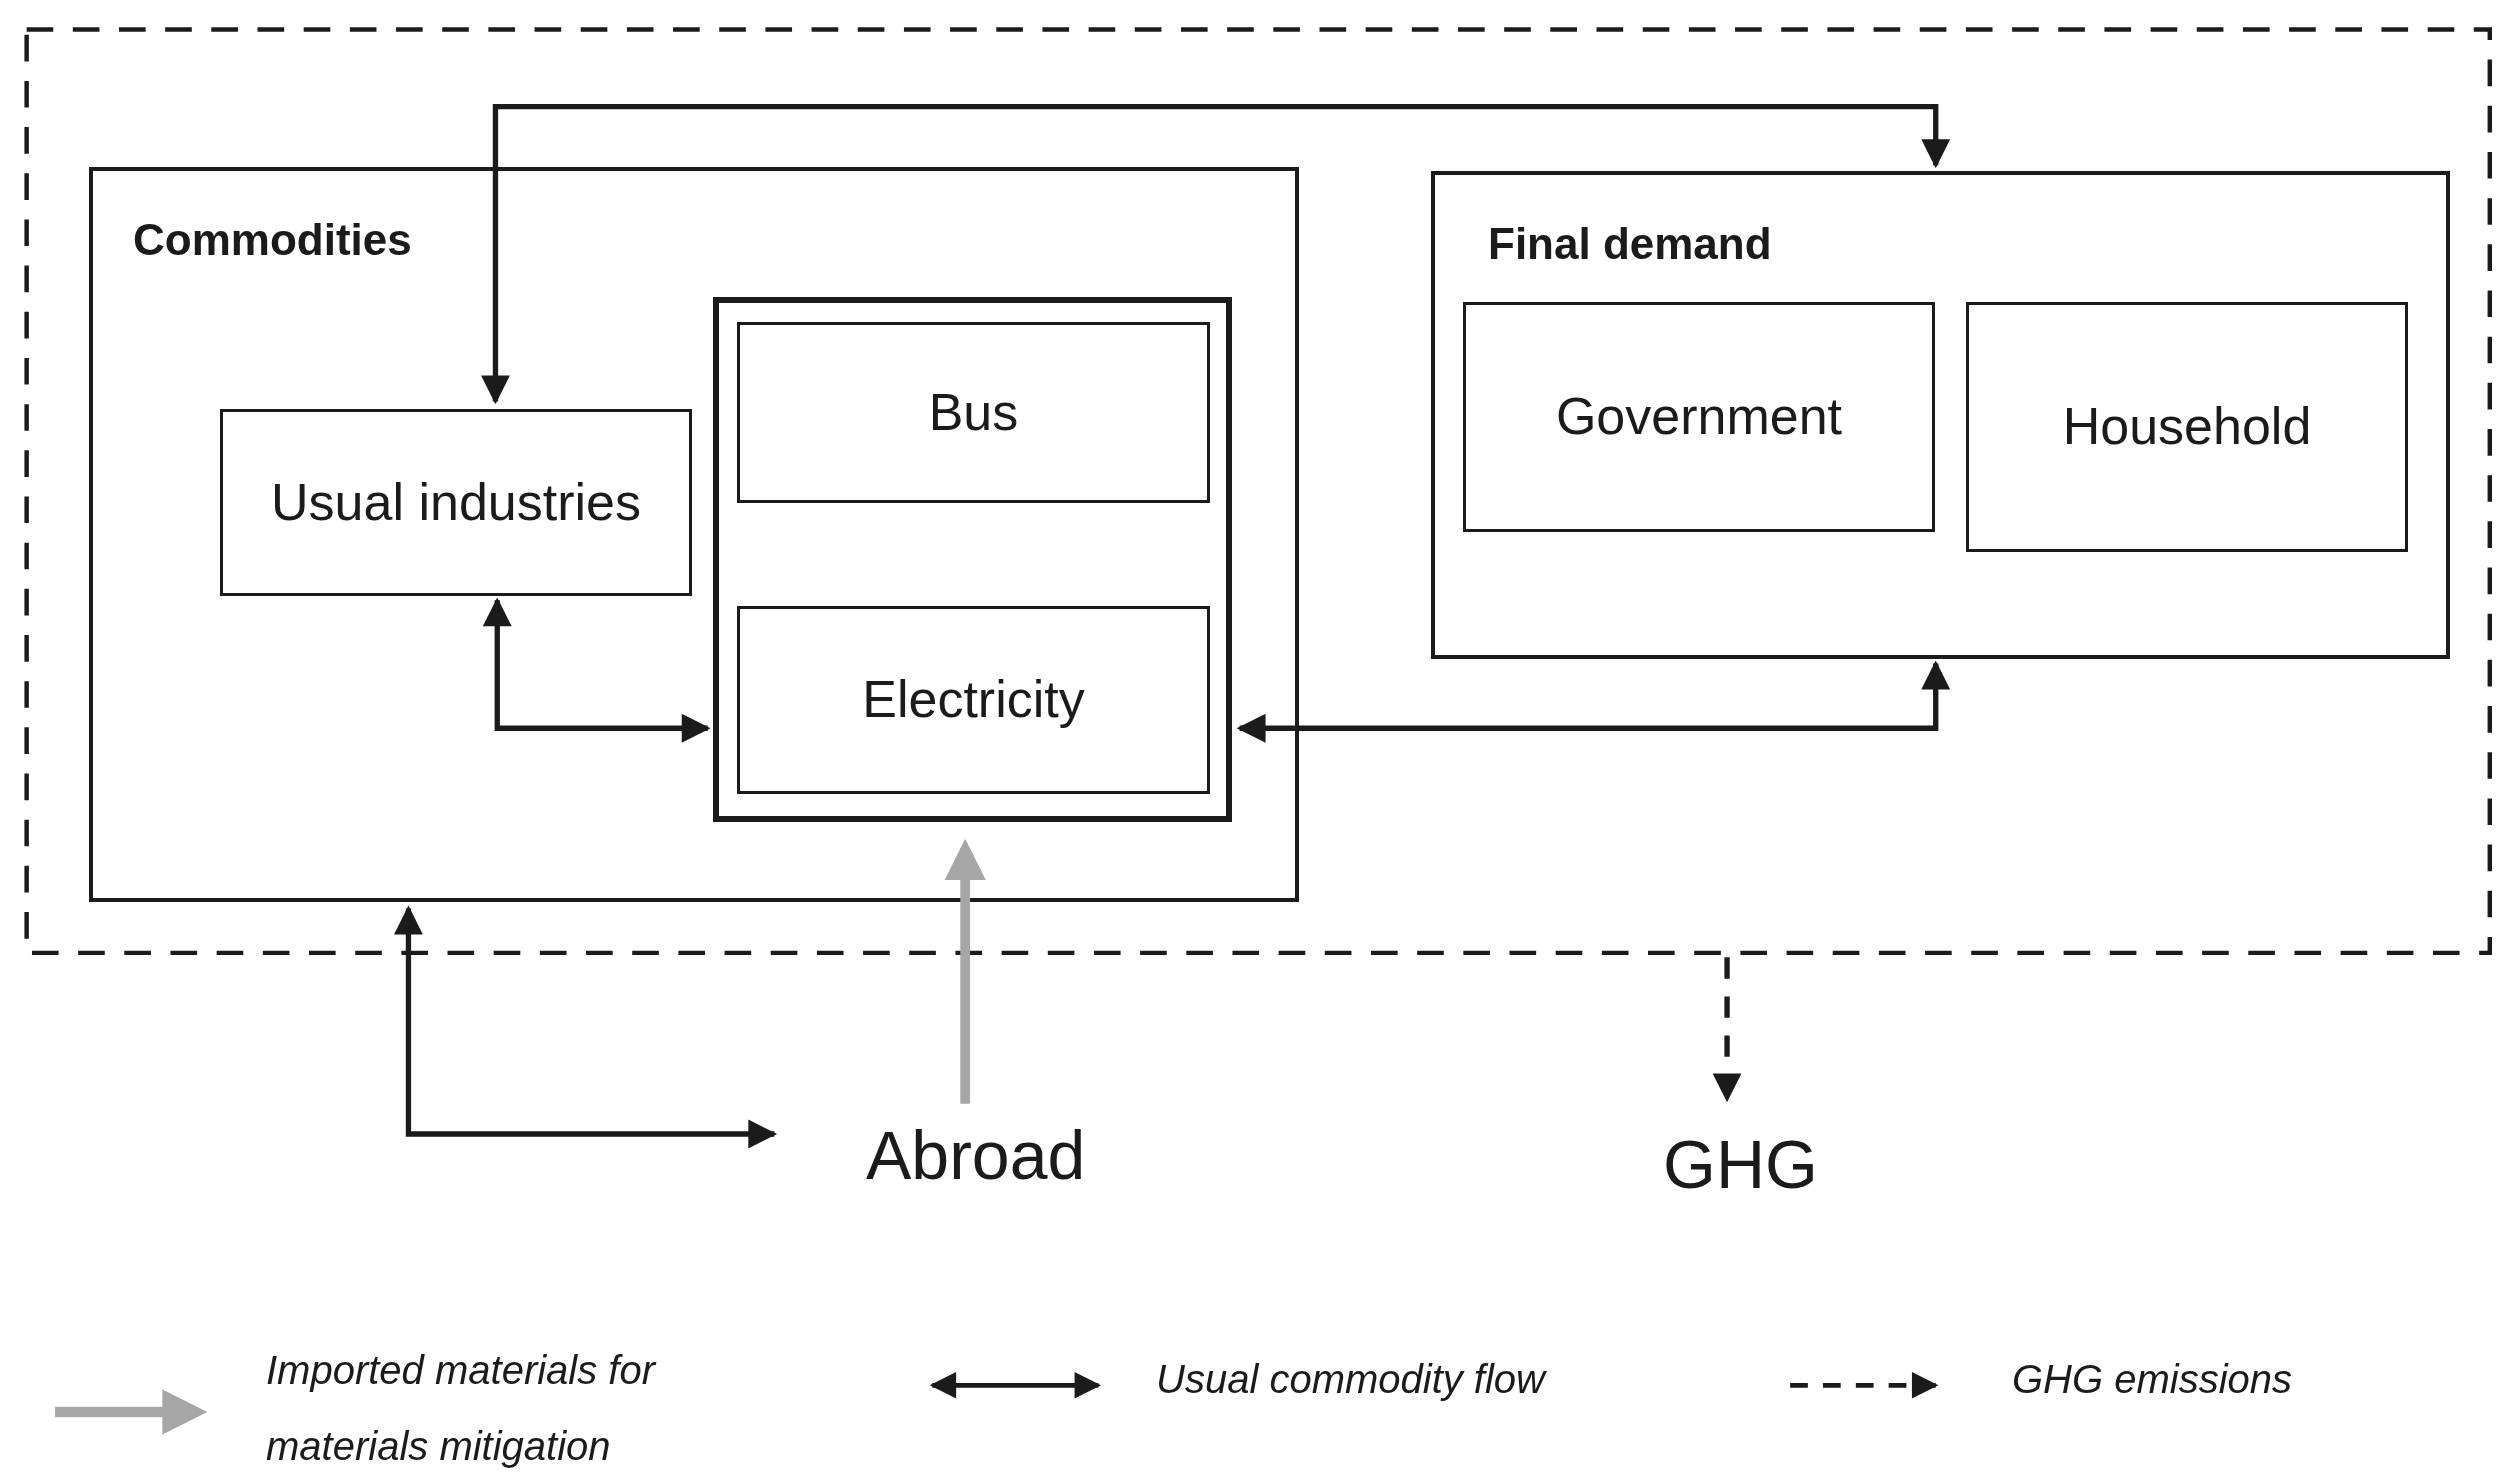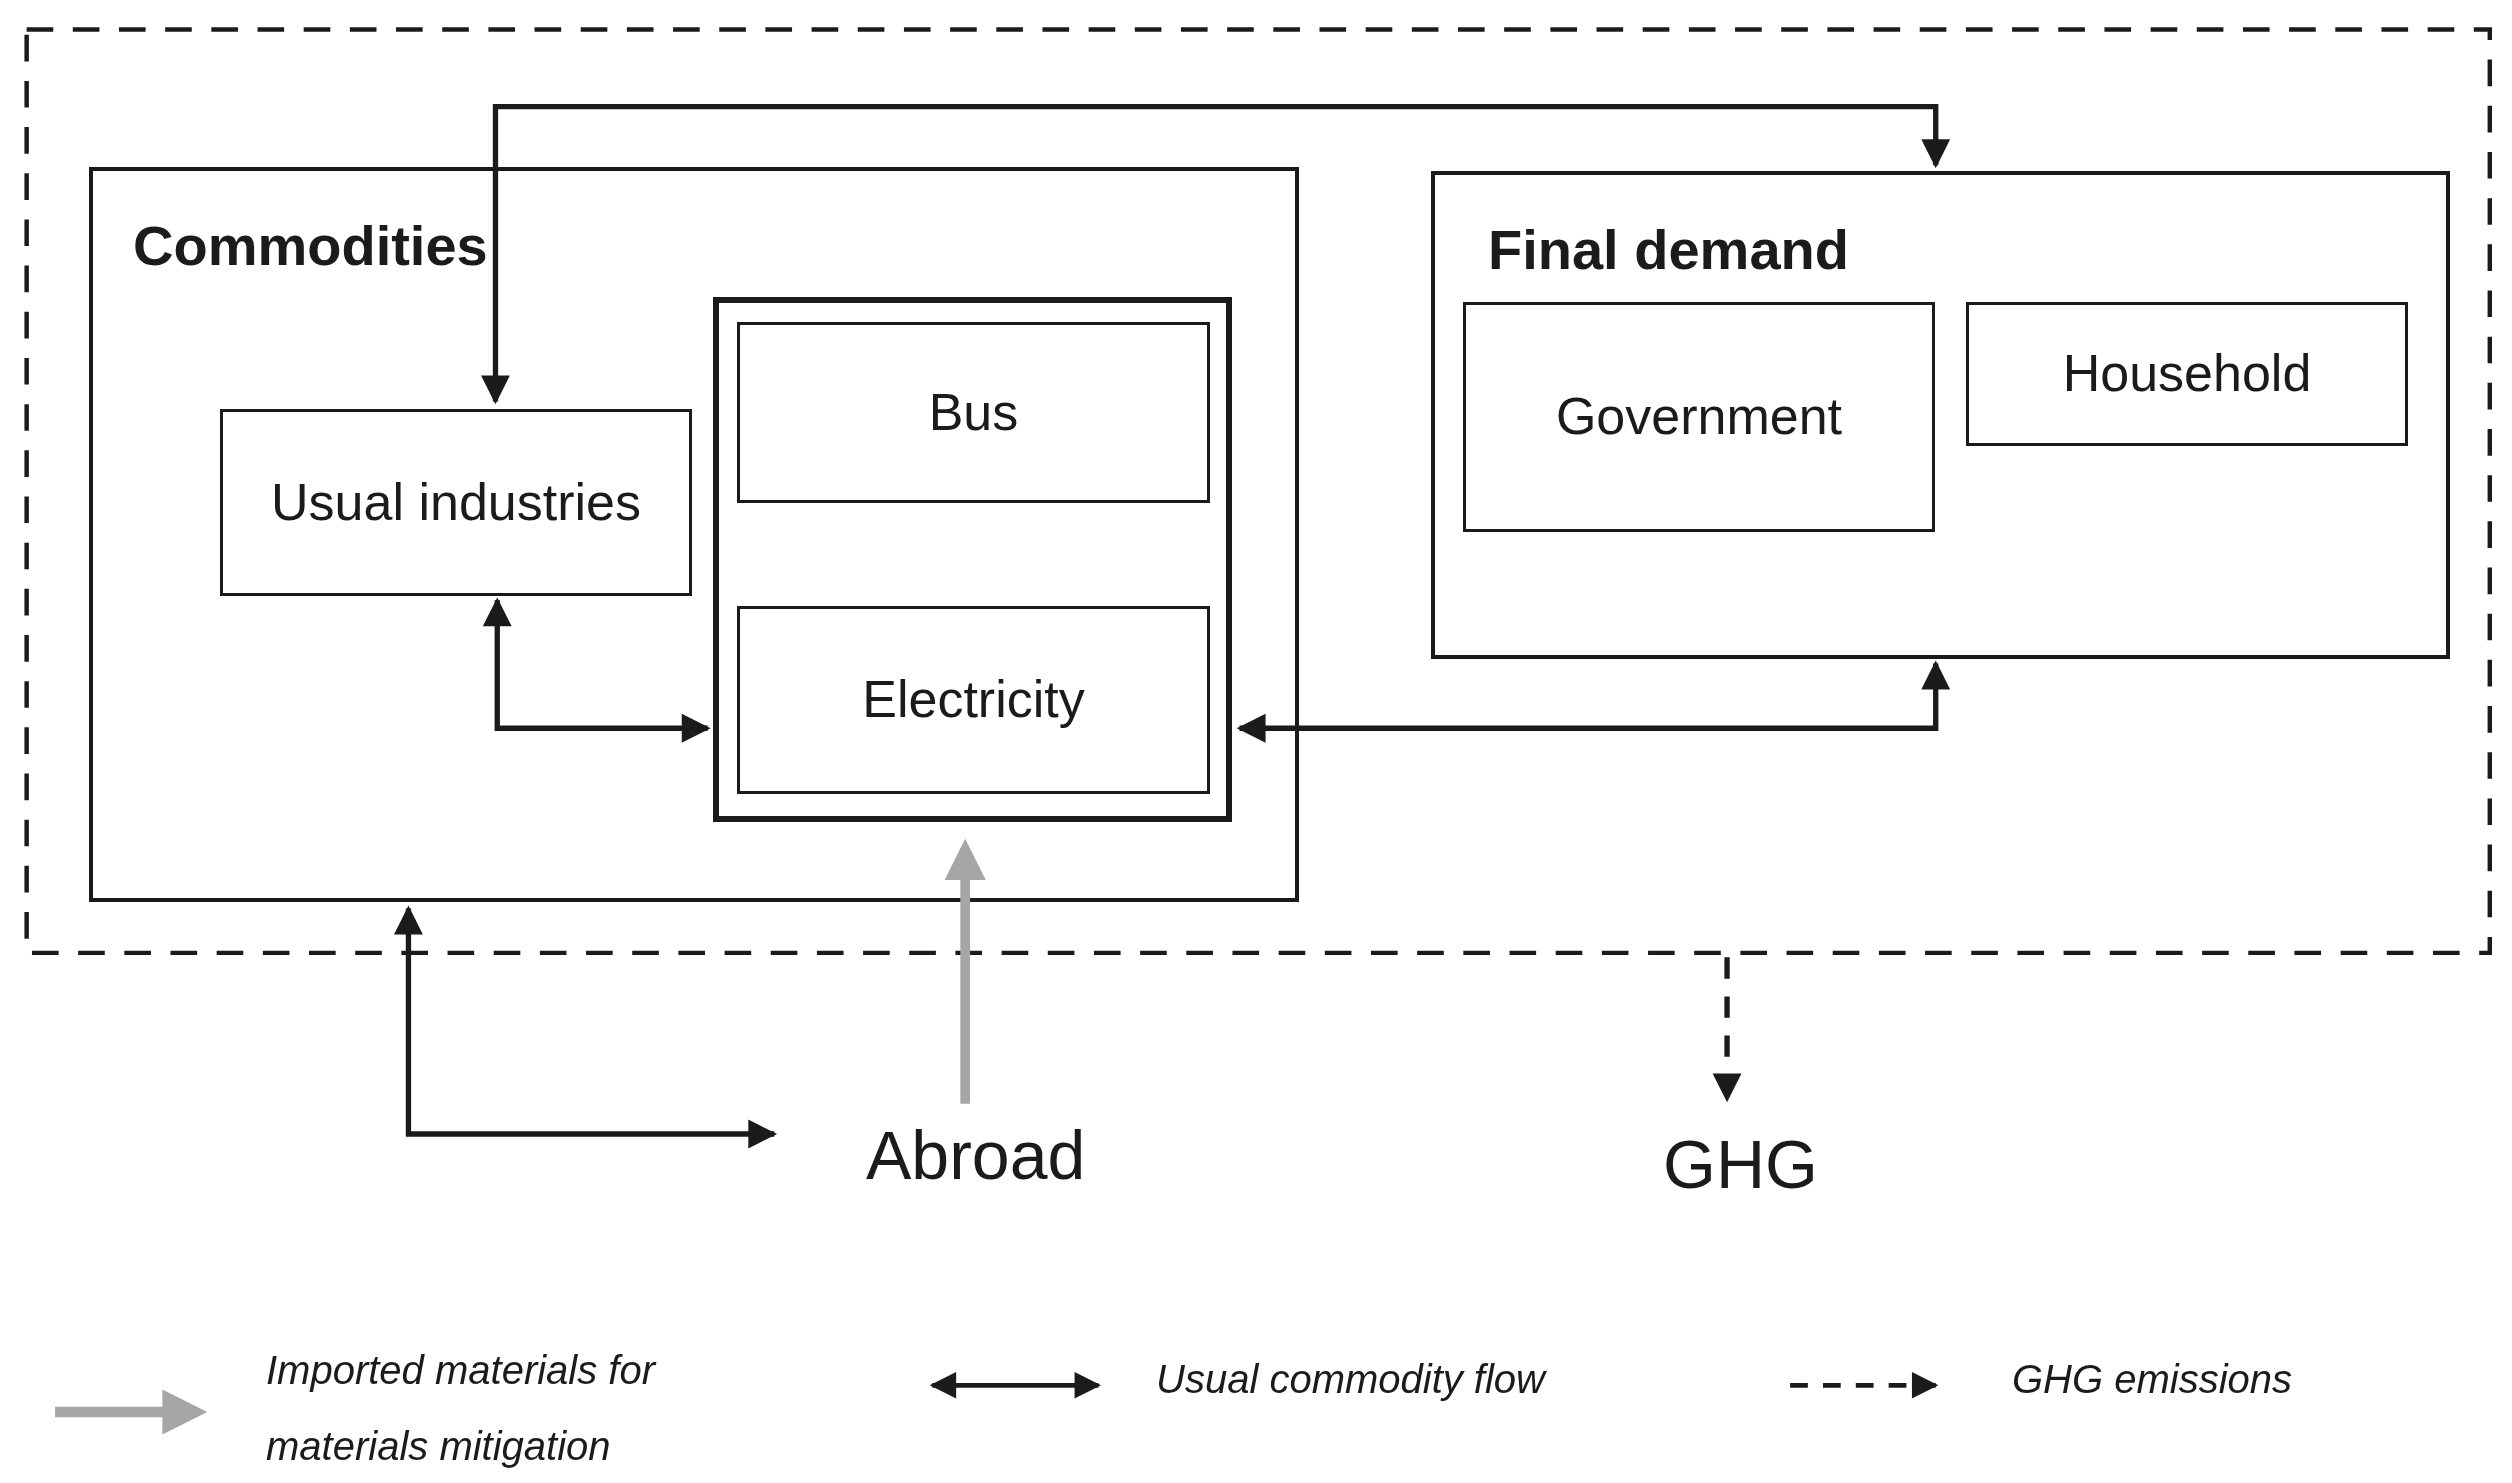--- a/index.html
+++ b/index.html
@@ -26,21 +26,21 @@
   }
   .label{
     font-size:52px;
     line-height:1.15;
     color:var(--ink);
     text-align:center;
     white-space:nowrap;
   }
   .group-title{
     position:absolute;
-    font-size:56px;
+    font-size:44px;
     font-weight:700;
     line-height:1;
     white-space:nowrap;
   }
   .node-label{
     position:absolute;
     font-size:68px;
     line-height:1;
     white-space:nowrap;
   }
@@ -82,21 +82,21 @@
     <div class="label">Bus</div>
   </div>
 
   <div class="box" style="left:1431px;top:171px;width:1019px;height:488px;border-width:4.4px;"></div>
   <div class="group-title" style="left:1488px;top:222px;">Final demand</div>
 
   <div class="box" style="left:1463px;top:302px;width:472px;height:230px;border-width:3.6px;">
     <div class="label">Government</div>
   </div>
 
-  <div class="box" style="left:1966px;top:302px;width:442px;height:144px;border-width:3.6px;">
+  <div class="box" style="left:1966px;top:302px;width:442px;height:250px;border-width:3.6px;">
     <div class="label">Household</div>
   </div>
 
   <div class="node-label" style="left:866px;top:1121px;">Abroad</div>
   <div class="node-label" style="left:1663px;top:1130px;">GHG</div>
 
   <div class="legend-text" style="left:266px;top:1332px;">
     <div>Imported materials for</div>
     <div>materials mitigation</div>
   </div>

